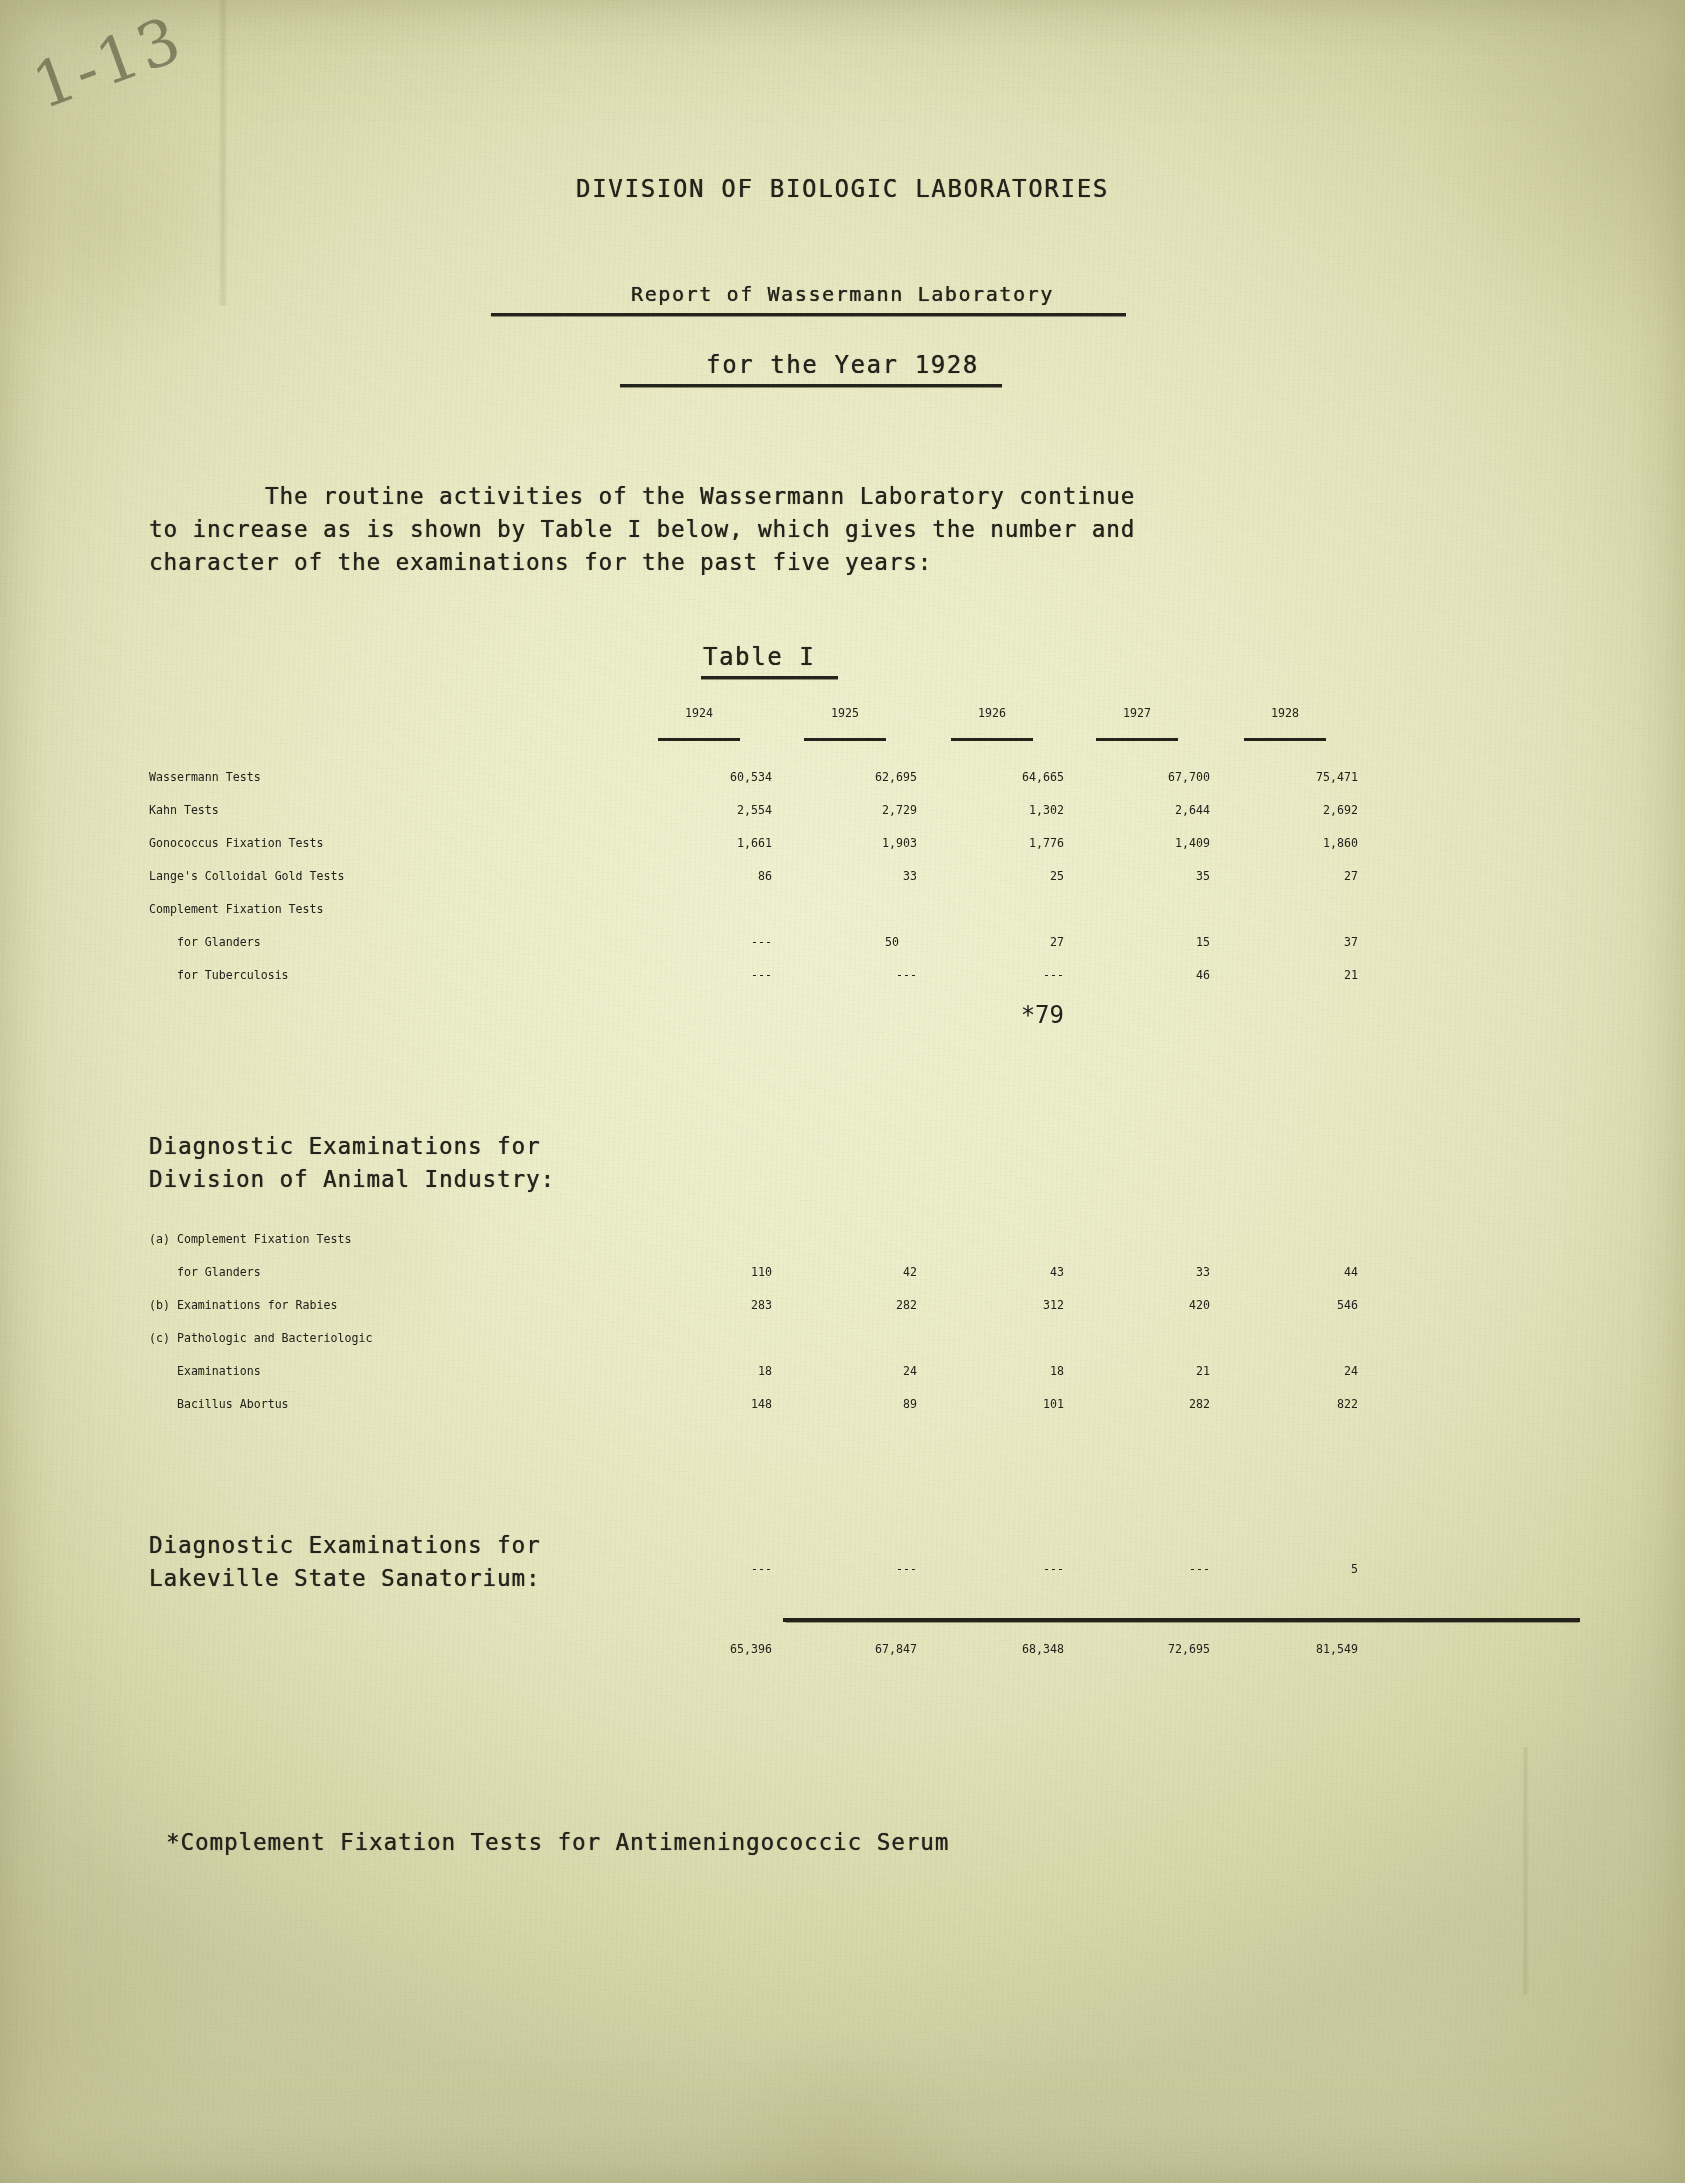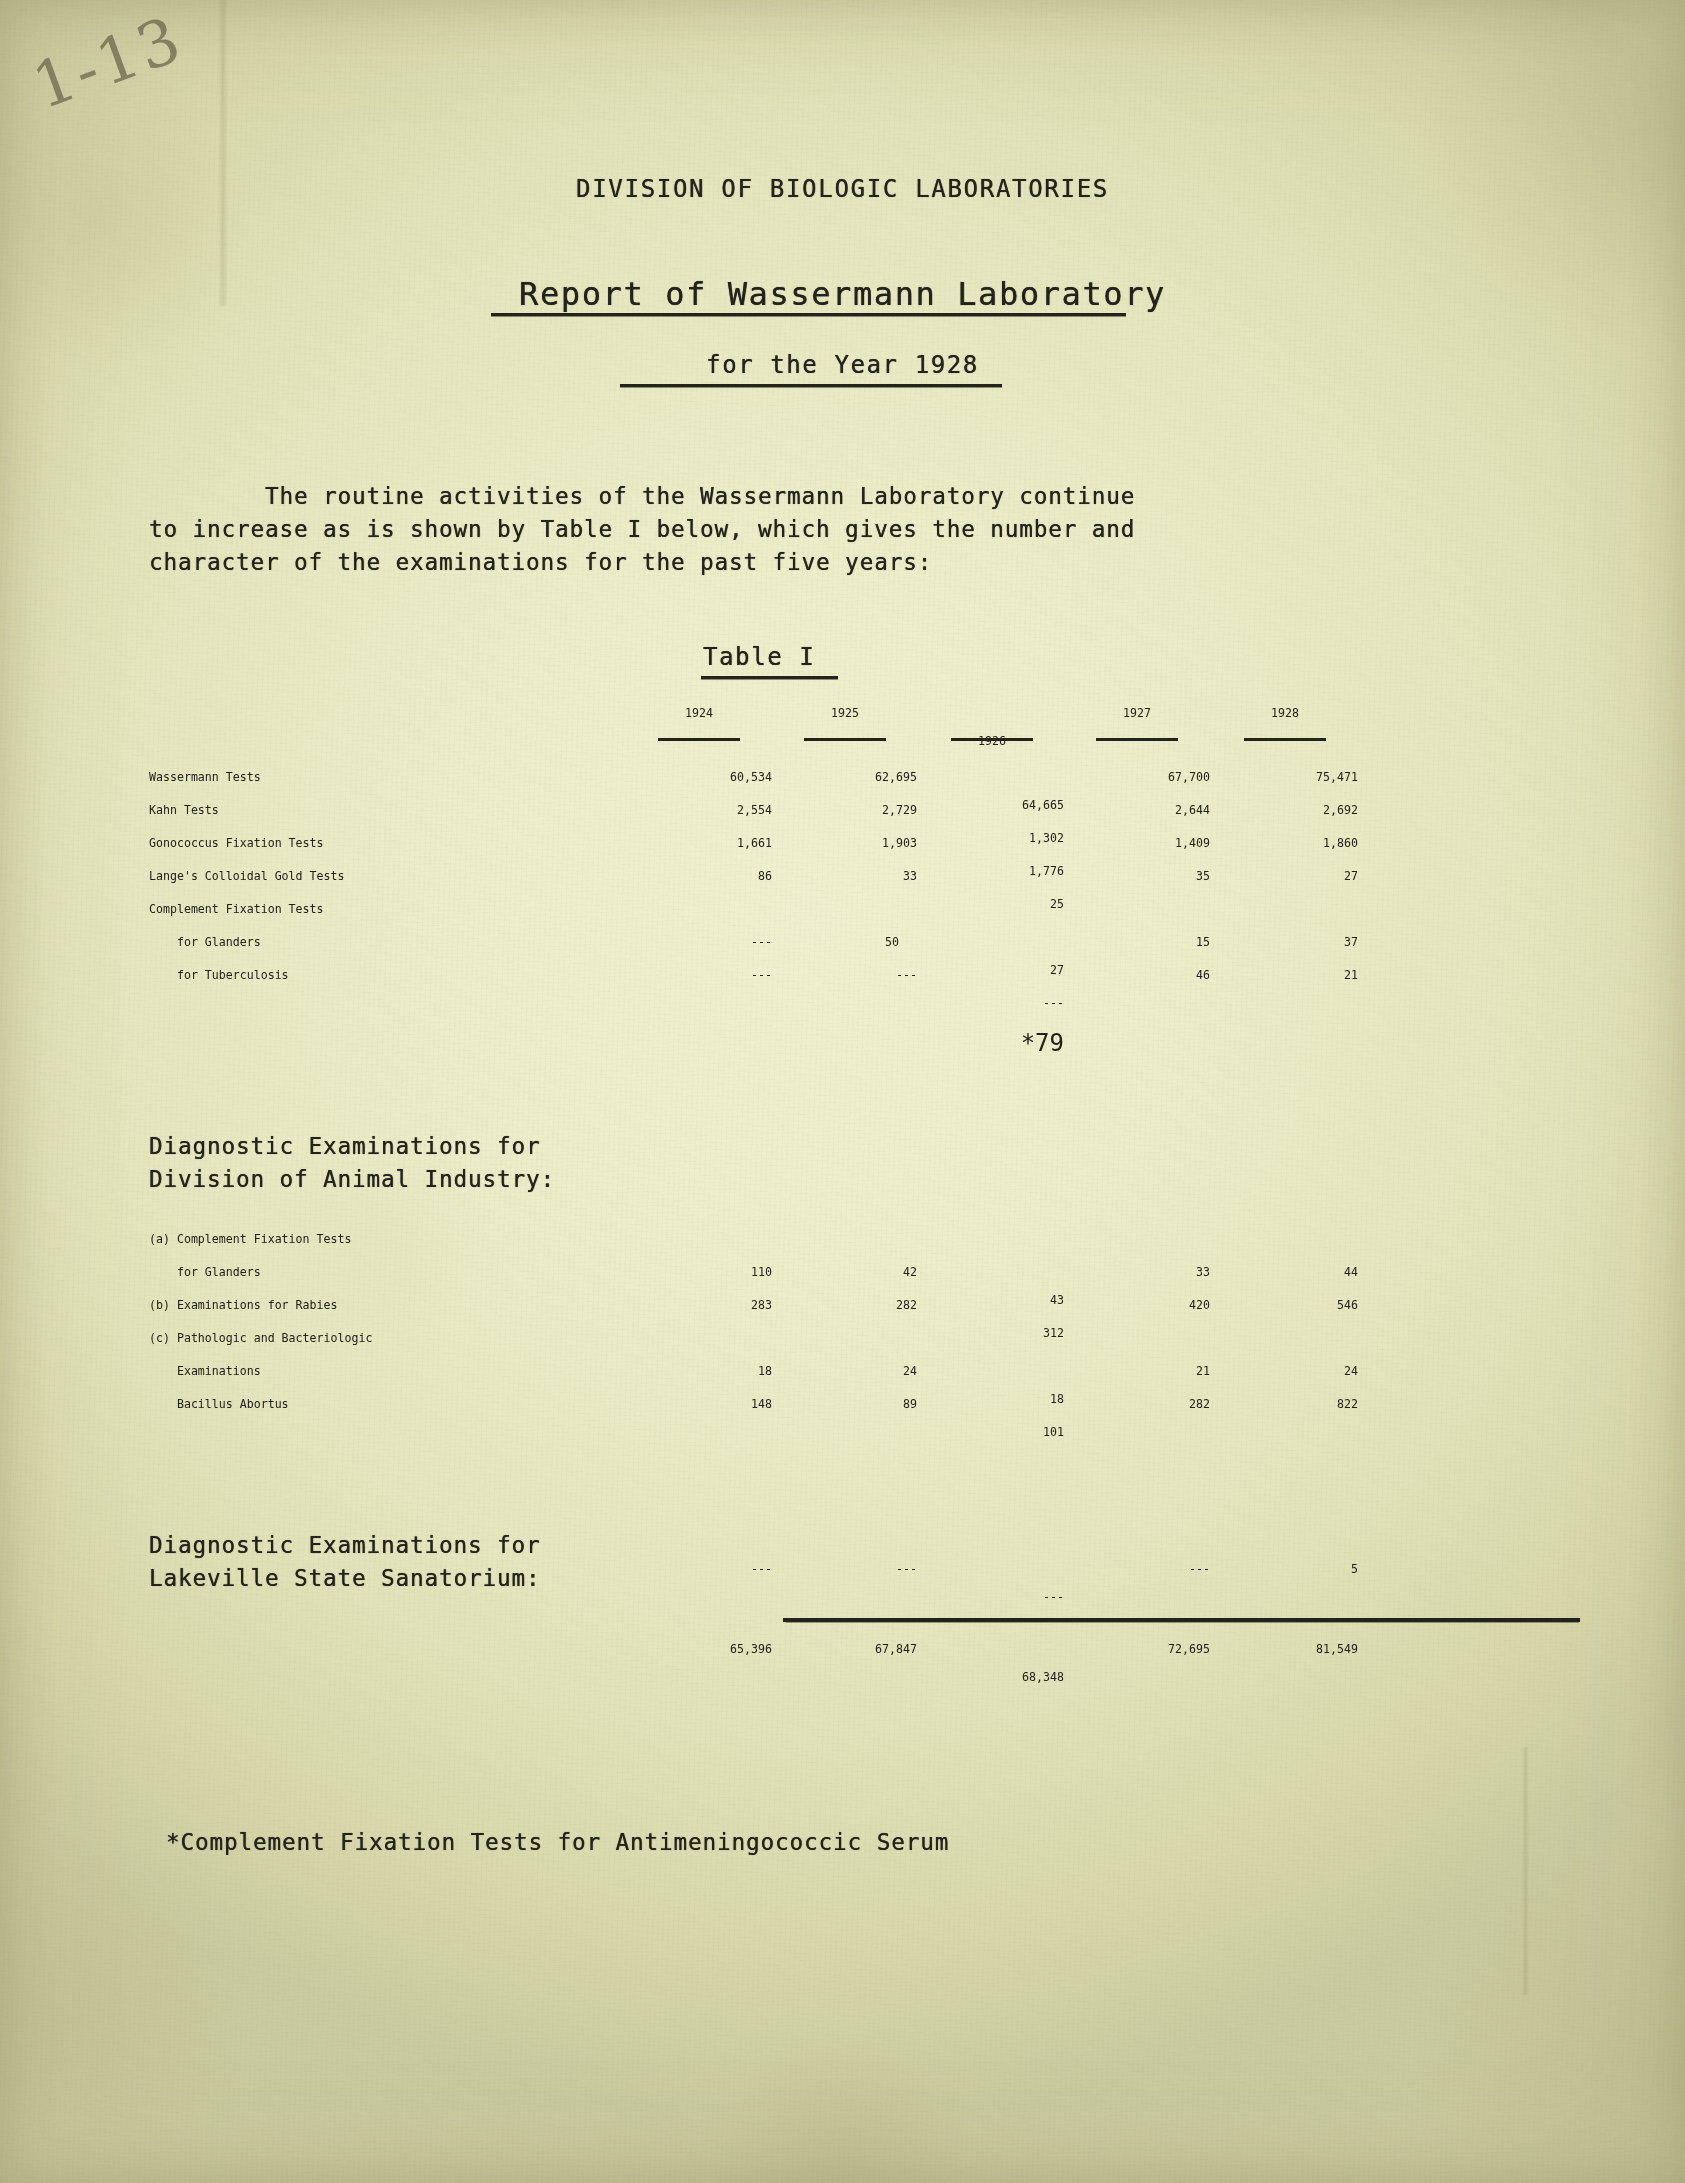--- a/index.html
+++ b/index.html
@@ -117,21 +117,21 @@
     position: absolute;
     top: 0;
     width: 146px;
     text-align: right;
     white-space: pre;
   }
   .dash { letter-spacing: 0px; }
 
   .col0 { left: 626px; }
   .col1 { left: 772px; }
-  .col2 { left: 919px; margin-top: 28px; }
+  .col2 { left: 919px; }
   .col3 { left: 1064px; }
   .col4 { left: 1212px; }
 
   .hdr .cell { text-align: center; }
   .hdr-underline {
     position: absolute;
     height: 2.9px;
     width: 82px;
     background: #24241d;
   }
@@ -146,21 +146,21 @@
   <div class="grain"></div>
   <div class="blotch"></div>
 
   <div class="crease" style="left:218px; top:0; width:10.2px; height:306px;"></div>
   <div class="crease" style="left:1522px; top:1747px; width:7.3px; height:248px;"></div>
 
   <div class="handmark">1-13</div>
 
   <div class="tw center" style="left:0; top:173px; width:1685px; font-size:24px; letter-spacing:1.7px;">DIVISION OF BIOLOGIC LABORATORIES</div>
 
-  <div class="tw center" style="left:0; top:278px; width:1685px; font-size:32px; letter-spacing:1.6px;">Report of Wassermann Laboratory</div>
+  <div class="tw center" style="left:0; top:278px; width:1685px; font-size:20px; letter-spacing:1.6px;">Report of Wassermann Laboratory</div>
   <div class="u-line" style="left:491px; top:313px; width:635px;"></div>
 
   <div class="tw center" style="left:0; top:349px; width:1685px; font-size:24px; letter-spacing:1.6px;">for the Year 1928</div>
   <div class="u-line" style="left:620px; top:384px; width:382px;"></div>
 
   <div class="tw" style="left:149px; top:480px;">        The routine activities of the Wassermann Laboratory continue</div>
   <div class="tw" style="left:149px; top:513px;">to increase as is shown by Table I below, which gives the number and</div>
   <div class="tw" style="left:149px; top:546px;">character of the examinations for the past five years:</div>
 
   <div class="tw" style="left:703px; top:641px; font-size:24px; letter-spacing:1.6px;">Table I</div>

